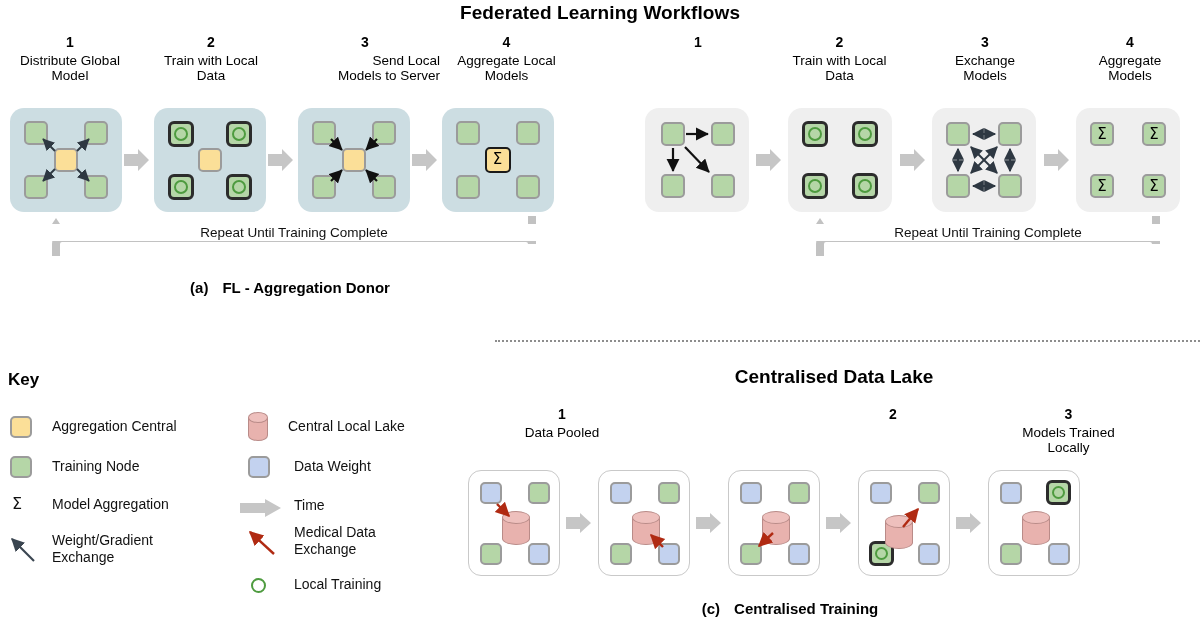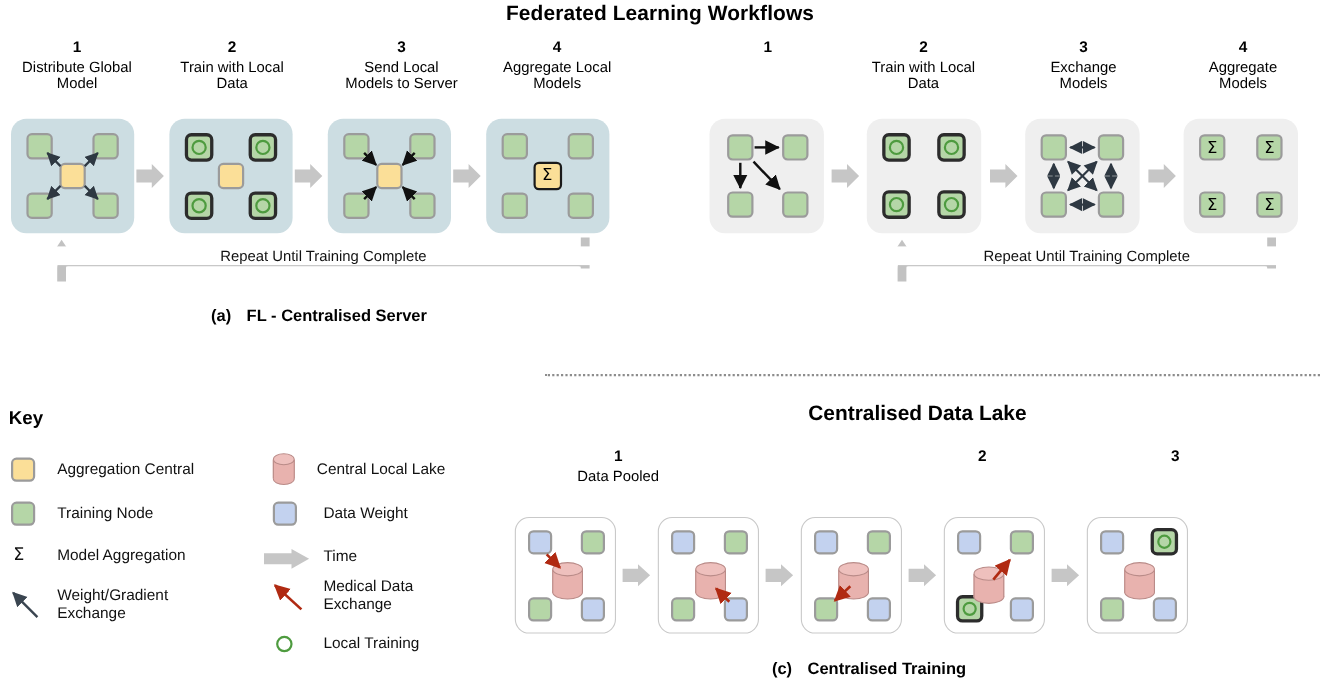--- a/index.html
+++ b/index.html
@@ -172,21 +172,21 @@
     <span class="step-label" style="white-space:pre-line;">Distribute Global
 Model</span>
   </div>
   <div class="step-head" style="left:146px; top:0px; width:130px;">
     <span class="step-num">2</span>
     <span class="step-label" style="white-space:pre-line;">Train with Local
 Data</span>
   </div>
   <div class="step-head" style="left:290px; top:0px; width:150px;">
     <span class="step-num">3</span>
-    <span class="step-label" style="white-space:pre-line;">Send Local
+    <span class="step-label" style="white-space:pre-line;text-align:right;">Send Local
 Models to Server</span>
   </div>
   <div class="step-head" style="left:434px; top:0px; width:145px;">
     <span class="step-num">4</span>
     <span class="step-label" style="white-space:pre-line;">Aggregate Local
 Models</span>
   </div>
 
   <div class="stage blue" style="left:10px; top:74px; width:112px; height:104px;">
     <div class="node green" style="left:14px; top:13px; width:24px; height:24px;"></div>
@@ -268,21 +268,21 @@
     </div>
   </div>
 
   <svg class="loop" style="left:44px; top:182px;" width="500" height="48">
     <path d="M12,40 L12,28 Q12,22 18,22 L482,22 Q488,22 488,28 L488,0" stroke="#c2c2c2" stroke-width="8" fill="none" stroke-linecap="butt"></path>
     <path d="M12,2 L22,17 L2,17 z" fill="#c2c2c2"></path>
   </svg>
   <div class="abs" style="left:44px; top:190px; width:500px; text-align:center; font-size:13.5px; background:#ffffff; padding:1px 0;">Repeat Until Training Complete</div>
 
   <div class="panel-caption abs" style="left:0; top:245px; width:580px;">
-    <span class="caption-letter">(a)</span><span>FL - Centralised Server</span>
+    <span class="caption-letter">(a)</span><span>FL - Aggregation Donor</span>
   </div>
 </div>
 
 <div class="abs" style="left:620px; top:34px; width:580px; height:265px;">
 
   <div class="step-head" style="left:8px; top:0px; width:140px;">
     <span class="step-num">1</span>
   </div>
   <div class="step-head" style="left:152px; top:0px; width:135px;">
     <span class="step-num">2</span>
@@ -456,20 +456,22 @@
 
   <div class="step-head" style="left:42px; top:48px; width:160px;">
     <span class="step-num">1</span>
     <span class="step-label">Data Pooled</span>
   </div>
   <div class="step-head" style="left:358px; top:48px; width:190px;">
     <span class="step-num">2</span>
   </div>
   <div class="step-head" style="left:556px; top:48px; width:145px;">
     <span class="step-num">3</span>
+    <span class="step-label" style="white-space:pre-line;">Models Trained
+Locally</span>
   </div>
 
   <div class="stage outline" style="left:28px; top:112px; width:92px; height:106px;">
     <div class="node blue" style="left:11px; top:11px; width:22px; height:22px;"></div>
     <div class="node green" style="left:59px; top:11px; width:22px; height:22px;"></div>
     <div class="node green" style="left:11px; top:72px; width:22px; height:22px;"></div>
     <div class="node blue" style="left:59px; top:72px; width:22px; height:22px;"></div>
     <div class="cyl" style="left:33px; top:40px; width:28px; height:34px;">
       <div class="bottom" style="top:21px; height:13px;"></div>
       <div class="body" style="top:7px; height:21px;"></div>

